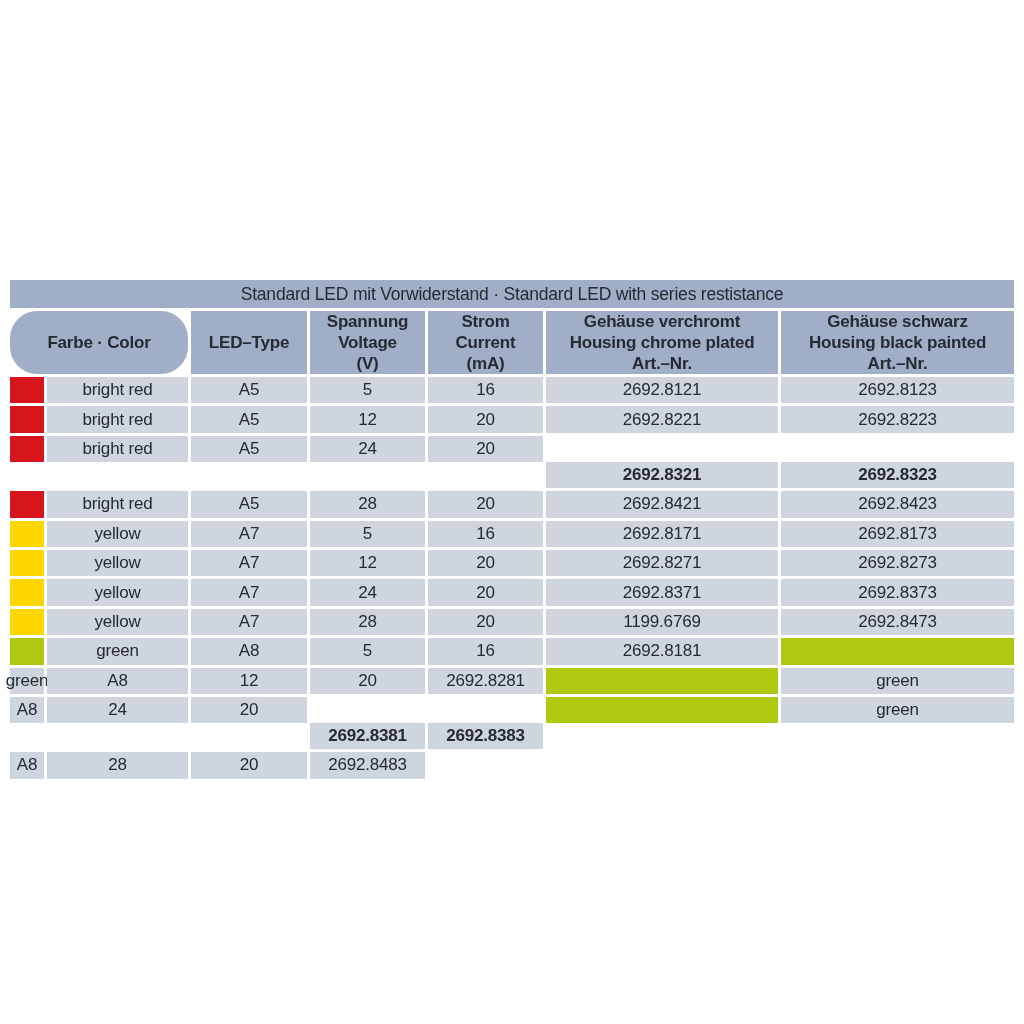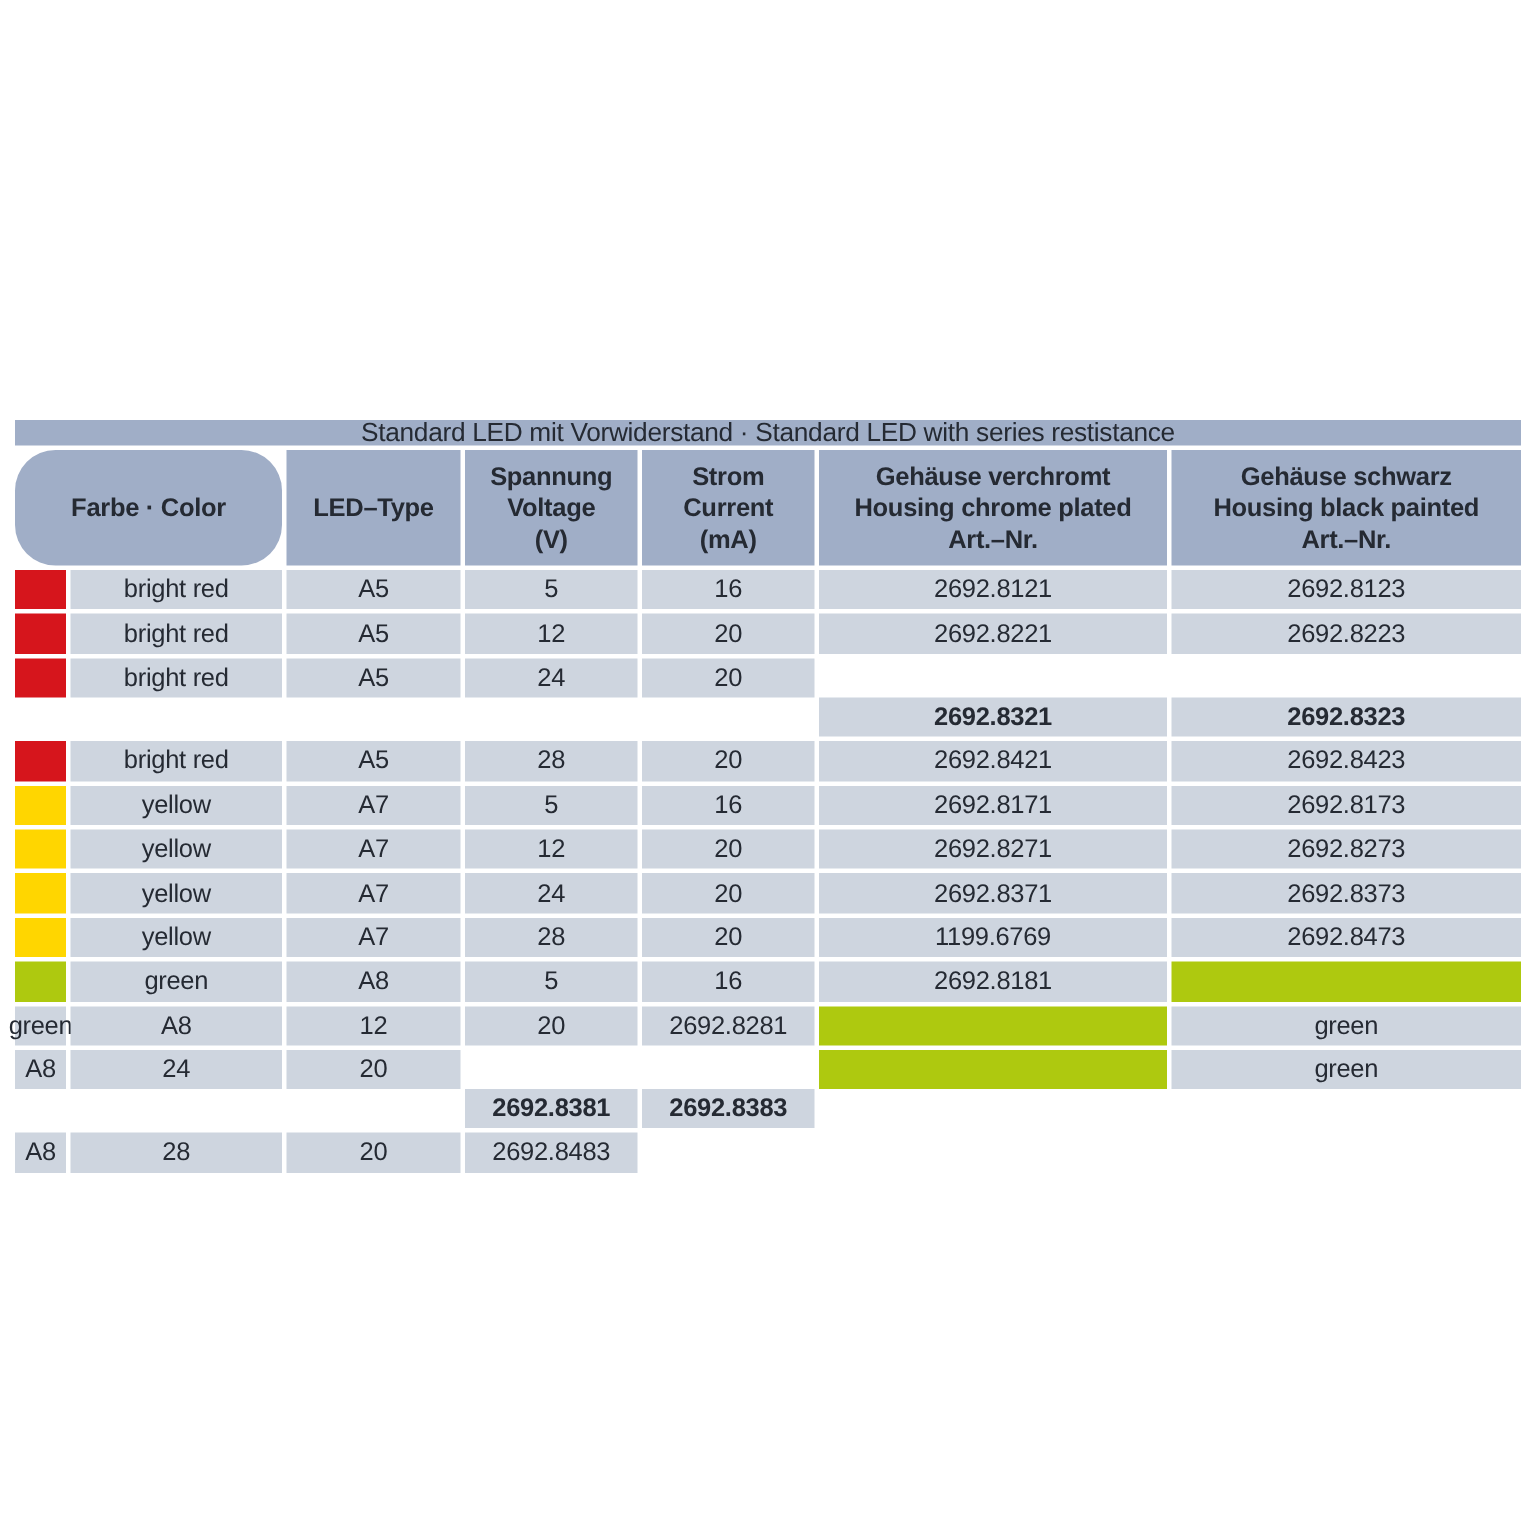--- a/index.html
+++ b/index.html
@@ -25,29 +25,29 @@
     color: #252A33;
     display: flex;
     align-items: center;
     justify-content: center;
     font-size: 17px;
     letter-spacing: -0.2px;
     text-align: center;
   }
   .title-cell {
     grid-column: 1 / -1;
-    height: 17px;
+    height: 28px;
     background: #A0AEC7;
     font-size: 17.5px;
   }
   .header-cell {
     background: #A0AEC7;
     font-weight: bold;
     flex-direction: column;
-    height: 77px;
+    height: 63px;
     line-height: 1.25;
     padding: 0 2px;
     box-sizing: border-box;
   }
   .span2 { grid-column: 1 / 3; border-radius: 27px; }
   .data-cell { height: 26.4px; }
   .swatch-cell { height: 26.4px; }
   .bold { font-weight: bold; margin-top: 26px; }
 </style>
 </head>

